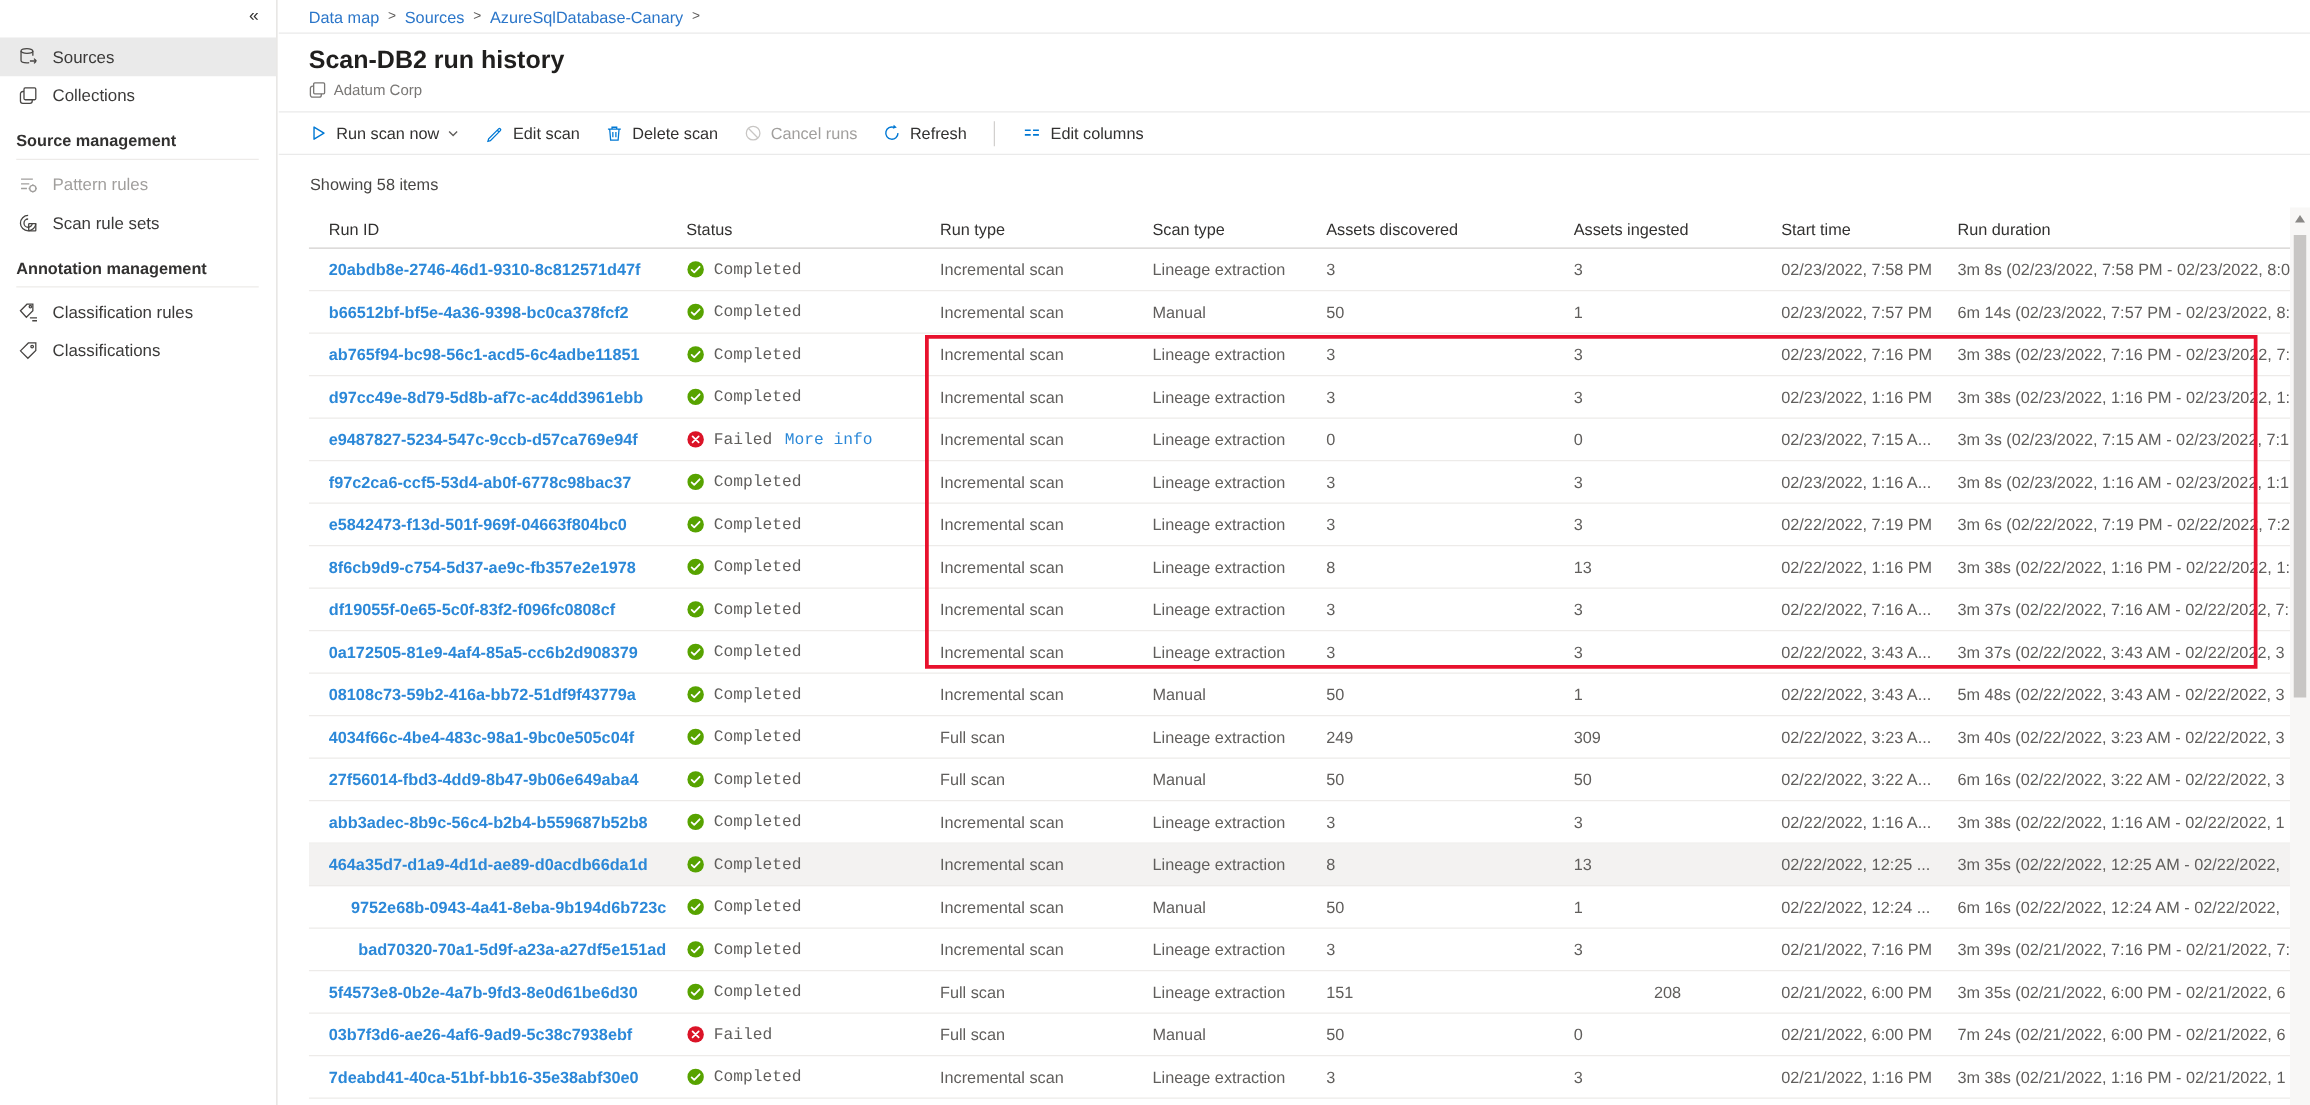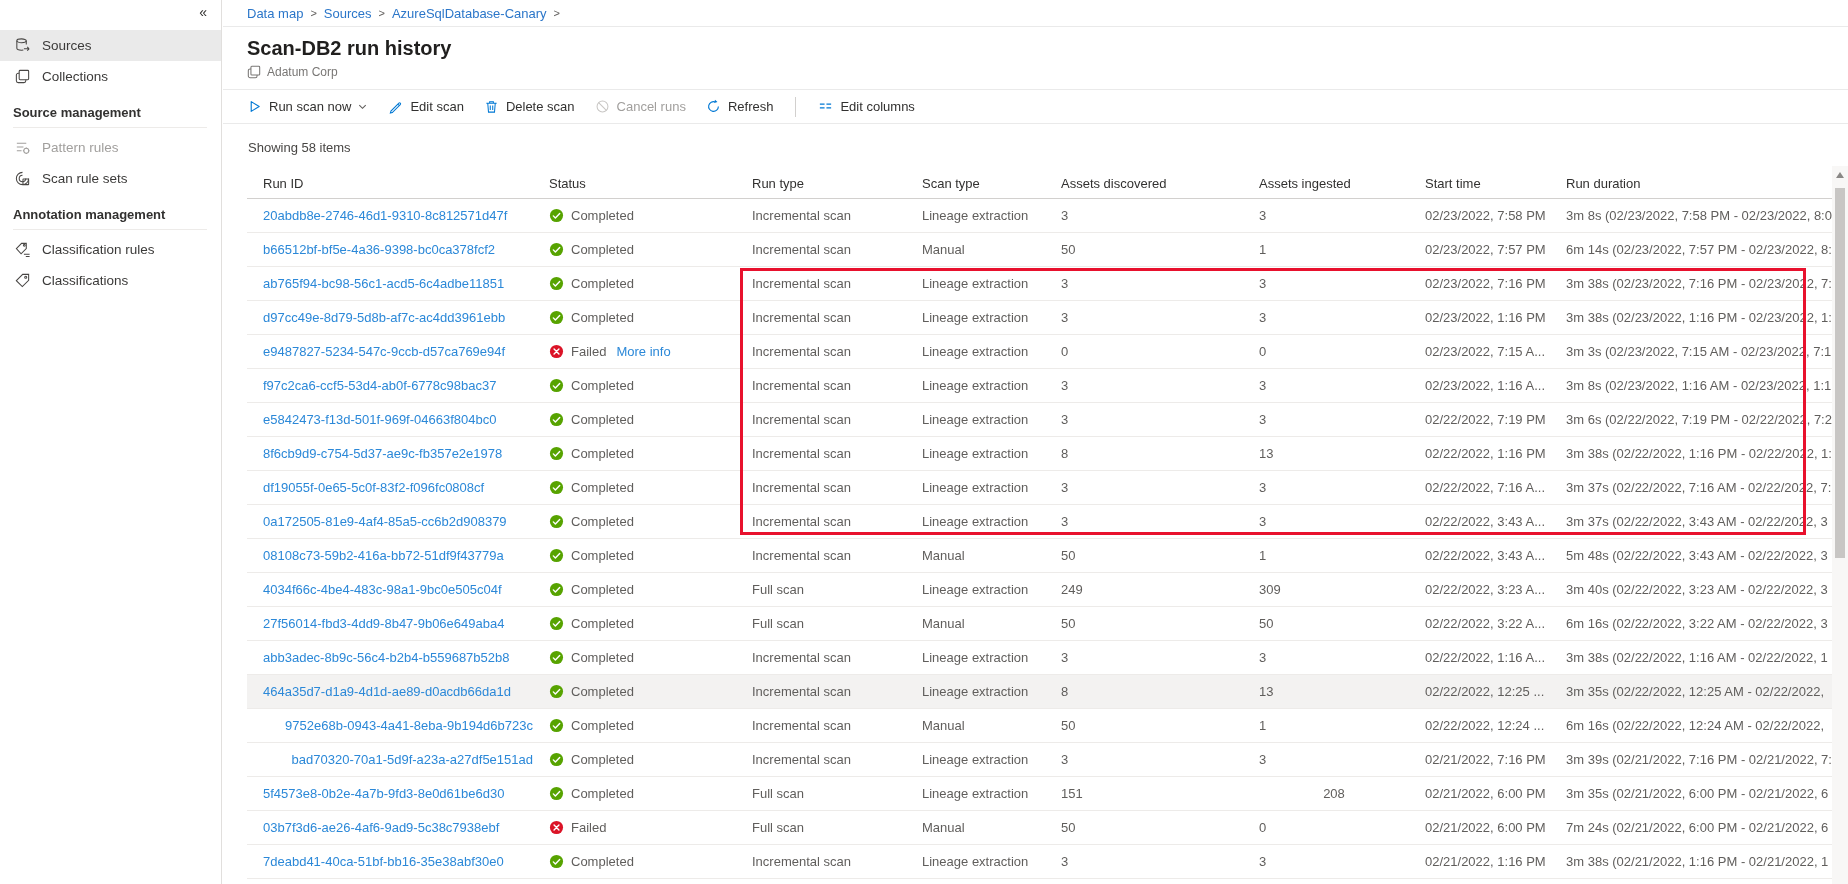--- a/index.html
+++ b/index.html
@@ -42,22 +42,22 @@
   .items-count { padding:16px 25px 13px; color:#484644; }
   
   .table { margin:0 16px 0 24px; overflow:hidden; }
   .thead { display:flex; height:30px; align-items:center; border-bottom:1px solid #d2d0ce; }
   .th { flex:0 0 auto; box-sizing:border-box; padding-left:16px; color:#323130; white-space:nowrap; cursor:pointer; }
   .th.grow { flex:1 1 auto; min-width:0; }
   .row { display:flex; height:33px; align-items:center; border-bottom:1px solid #edebe9; }
   .row.highlighted { background:#f3f2f1; }
   .cell { flex:0 0 auto; box-sizing:border-box; padding-left:16px; color:#605e5c; white-space:nowrap; overflow:hidden; }
   .cell.grow { flex:1 1 auto; min-width:0; }
-  .cell .link { color:#2b88d8; cursor:pointer; }
-  .cell.status { display:flex; align-items:center; gap:7px; }
+  .cell .link { color:#2b88d8; cursor:pointer;font-weight:bold; }
+  .cell.status { display:flex; align-items:center; gap:7px;font-family:Liberation Mono, monospace; }
   .st-ic { display:flex; flex:0 0 auto; }
   .more-info { color:#2b88d8; cursor:pointer; margin-left:3px; }
   
   .red-box { position:absolute; left:740px; top:268px; width:1066px; height:267px;
     border:3px solid #e8112d; box-sizing:border-box; pointer-events:none; z-index:4; }
   .v-scroll { position:absolute; right:0; top:166px; bottom:0; width:16px; background:#f8f7f6; z-index:6; }
   .v-arrow { position:absolute; top:6px; left:4px; width:0; height:0;
     border-left:4px solid transparent; border-right:4px solid transparent; border-bottom:6px solid #8a8886; }
   .v-thumb { position:absolute; top:22px; left:3px; width:10px; height:370px; background:#c8c6c4; }
 </style>

